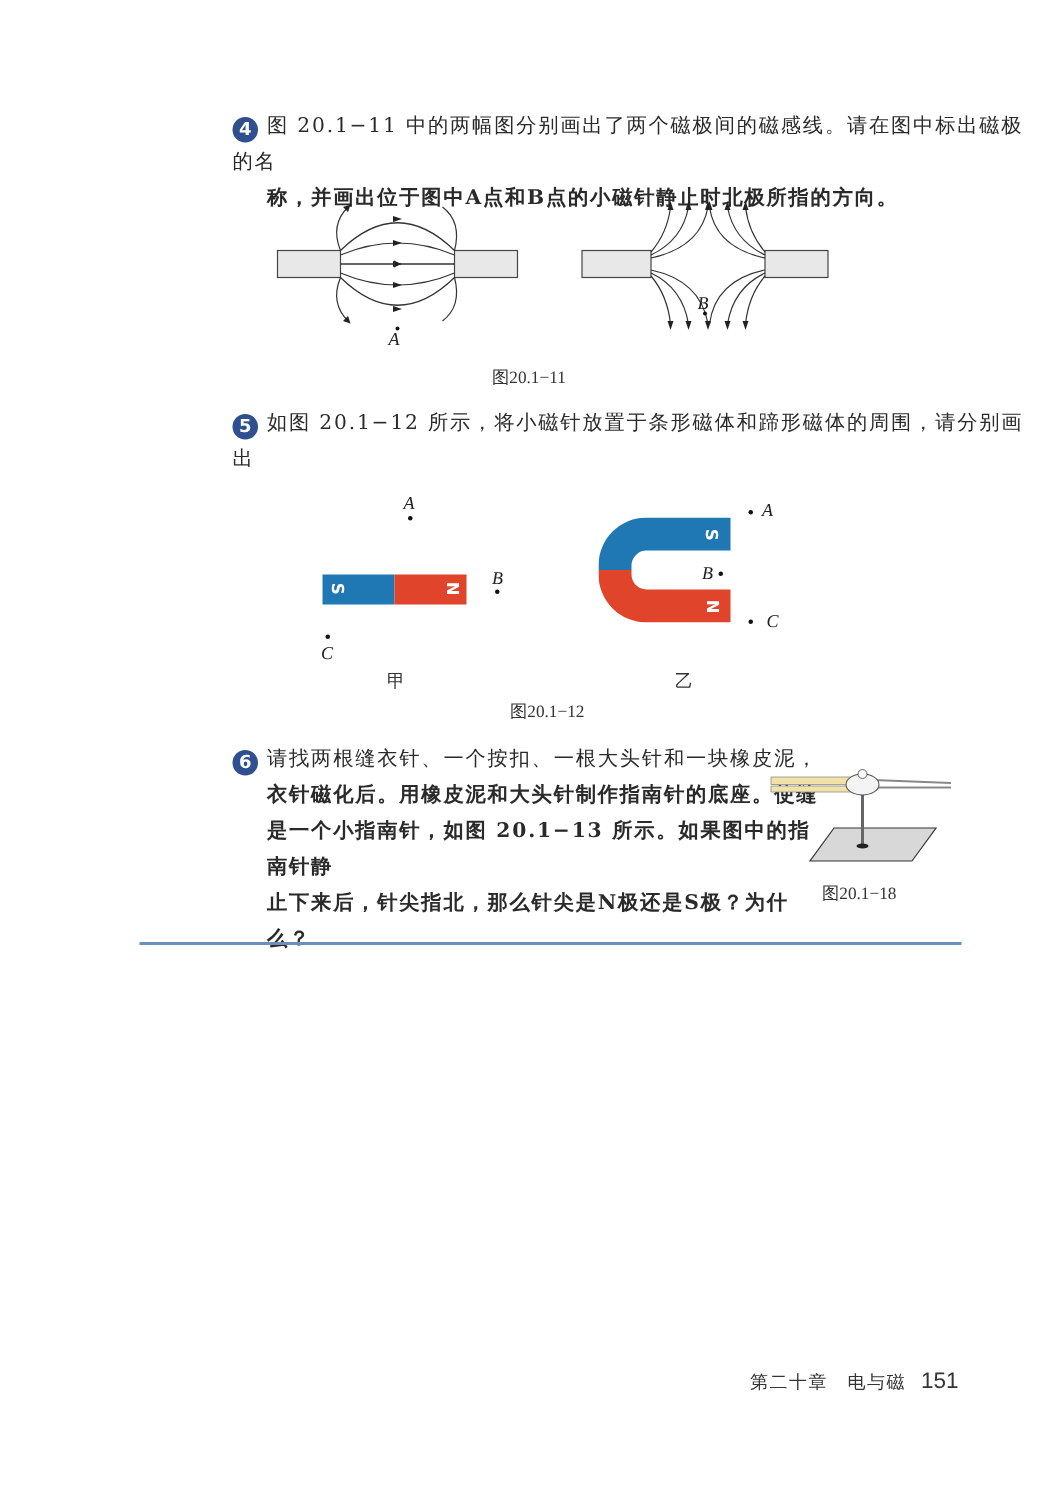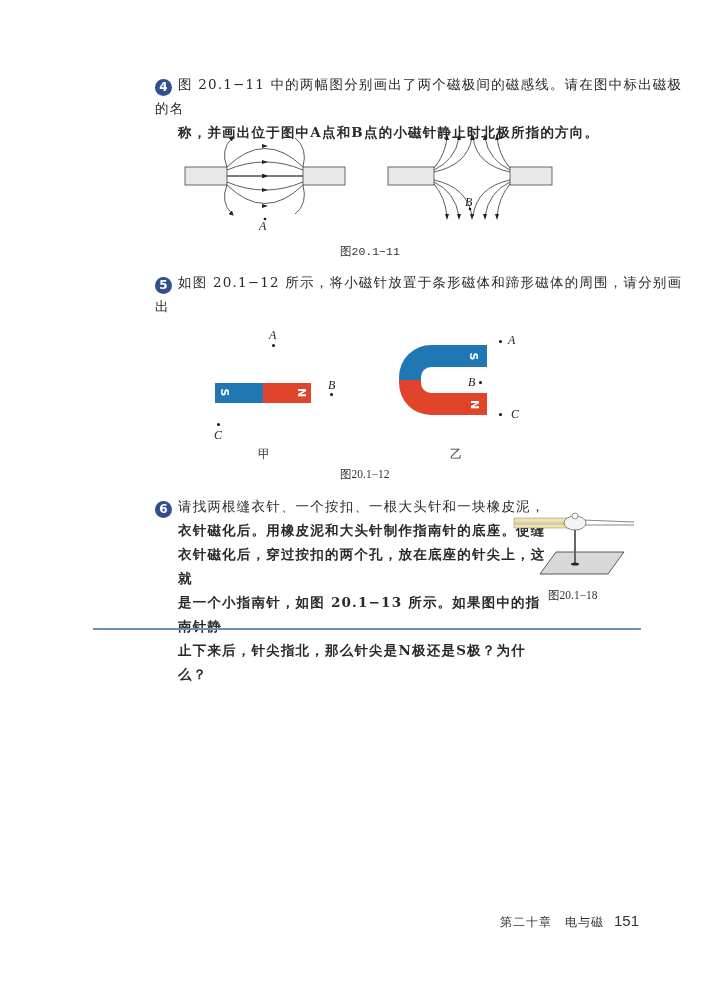--- a/index.html
+++ b/index.html
@@ -80,21 +80,21 @@
     <polygon points="60,84 62,90 64,84"></polygon>
       <polygon points="72,84 74,90 76,84"></polygon>
       <polygon points="85,84 87,90 89,84"></polygon>
     <polygon points="110,84 112,90 114,84"></polygon>
       <polygon points="98,84 100,90 102,84"></polygon>
   </g>
   <circle cx="85" cy="79" r="1.3" fill="#111"></circle>
 </svg>
 <div class="lbl" style="left:465px;top:195px;">B</div>
 
-<div class="cap" style="left:340px;top:244px;font-family:Liberation Mono, monospace;">图20.1−11</div>
+<div class="cap" style="left:328px;top:244px;">图20.1−11</div>
 
 <div class="q" style="top:270px;">
   <div><span class="num">5</span><span>如图 20.1−12 所示，将小磁针放置于条形磁体和蹄形磁体的周围，请分别画出</span></div>
 </div>
 
 <div style="position:absolute;left:215px;top:383px;width:96px;height:20px;">
   <div style="position:absolute;left:0;top:0;width:48px;height:20px;background:#1f78b4;"></div>
   <div style="position:absolute;left:48px;top:0;width:48px;height:20px;background:#e0452b;"></div>
   <span class="mag-letter" style="left:6px;top:3px;transform:rotate(90deg);">S</span>
   <span class="mag-letter" style="left:82px;top:3px;transform:rotate(90deg);">N</span>
@@ -119,21 +119,20 @@
 <div class="dot" style="left:479px;top:381px;"></div>
 <div class="dot" style="left:499px;top:413px;"></div>
 <div class="lbl" style="left:511px;top:407px;">C</div>
 <div class="cap" style="left:450px;top:446px;font-size:12px;">乙</div>
 
 <div class="cap" style="left:340px;top:467px;">图20.1−12</div>
 
 <div class="q" style="top:494px;width:400px;">
   <div><span class="num">6</span><span>请找两根缝衣针、一个按扣、一根大头针和一块橡皮泥，</span></div>
   <div class="indent">衣针磁化后。用橡皮泥和大头针制作指南针的底座。使缝</div>
-  <div class="indent">衣针磁化后，穿过按扣的两个孔，放在底座的针尖上，这就</div>
   <div class="indent">是一个小指南针，如图 20.1−13 所示。如果图中的指南针静</div>
   <div class="indent">止下来后，针尖指北，那么针尖是N极还是S极？为什么？</div>
 </div>
 
 <svg style="position:absolute;left:512px;top:508px;" width="128" height="75" viewBox="0 0 128 75">
   <polygon points="28,66 96,66 112,44 44,44" fill="#d8d8d8" stroke="#333" stroke-width="0.8"></polygon>
   <line x1="63" y1="18" x2="63" y2="55" stroke="#666" stroke-width="2"></line>
   <ellipse cx="63" cy="56" rx="4" ry="1.6" fill="#222"></ellipse>
   <rect x="2" y="10" width="55" height="5" fill="#f0e2a8" stroke="#888" stroke-width="0.5"></rect>
   <rect x="2" y="16" width="55" height="4" fill="#f0e2a8" stroke="#888" stroke-width="0.5"></rect>

